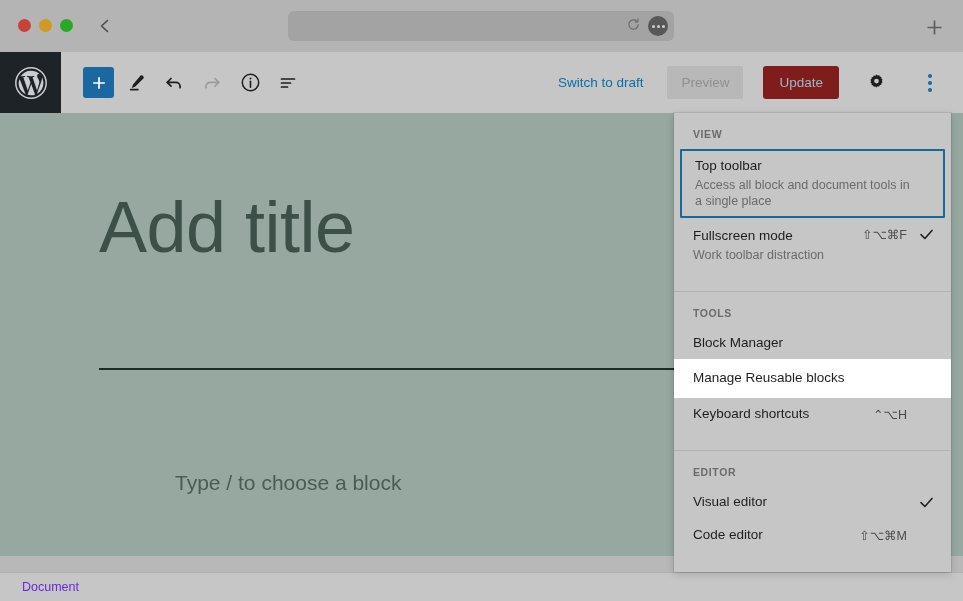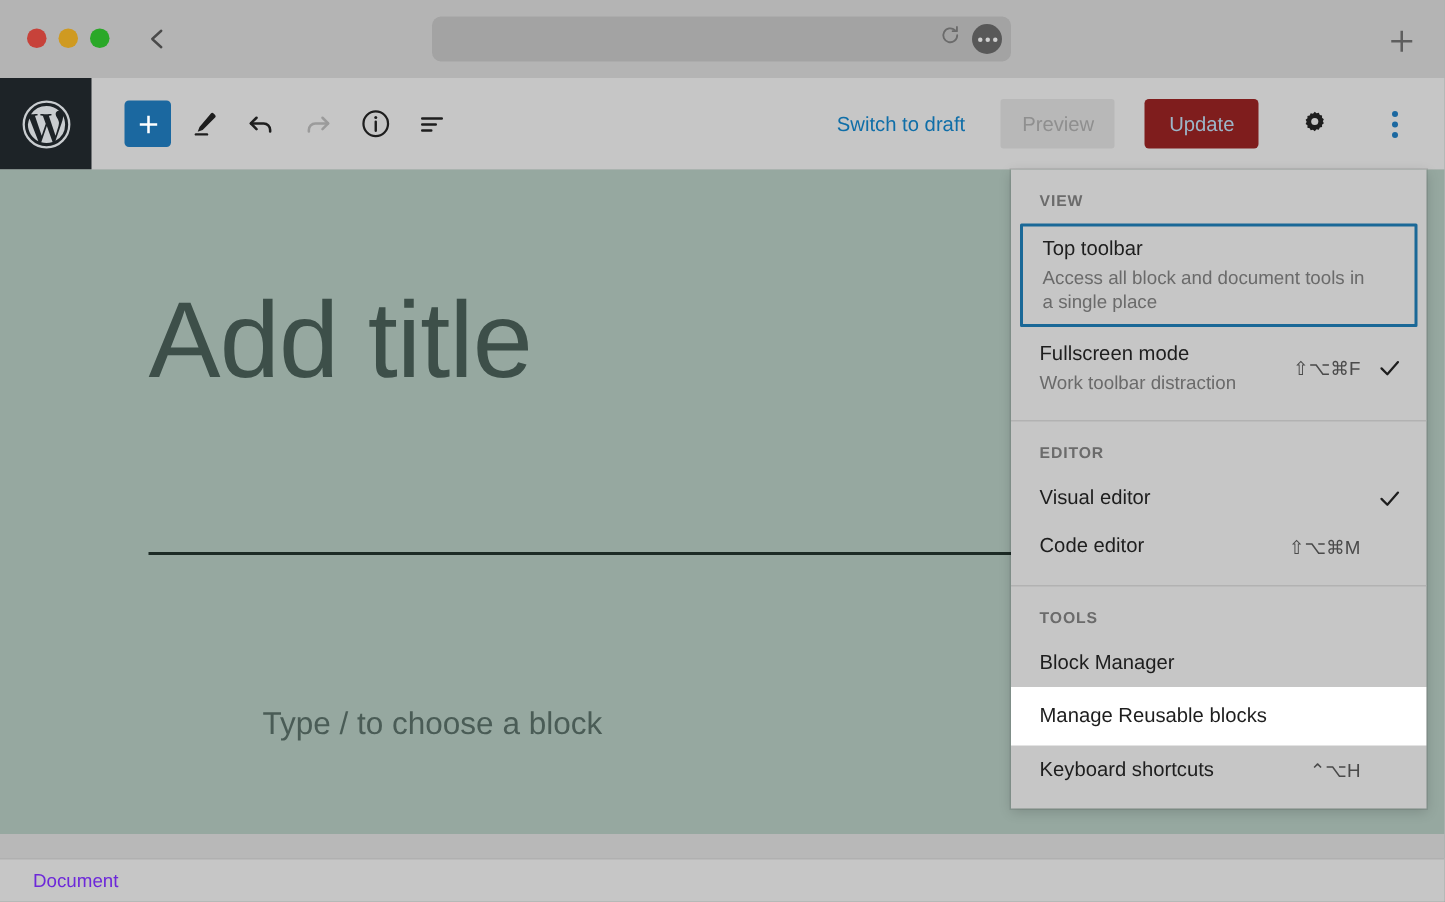--- a/index.html
+++ b/index.html
@@ -225,37 +225,37 @@
     position: absolute;
     top: 113px;
     left: 674px;
     width: 277px;
     background: #c6c6c6;
     box-shadow: 0 0 0 1px rgba(0,0,0,0.08), 0 2px 8px rgba(0,0,0,0.16);
     overflow: hidden;
     padding-bottom: 0;
   }
   .menu-section {
-    padding: 9px 0 9px 0;
+    padding: 9px 0 20px 0;
     border-bottom: 1px solid #b2b2b2;
   }
   .menu-section:last-child { border-bottom: none; }
 
   .menu-label {
     font-size: 10.5px;
     font-weight: 700;
     letter-spacing: 0.6px;
     color: #6b6b6b;
     padding: 6px 19px 8px 19px;
     text-transform: uppercase;
   }
 
   .menu-item {
     display: flex;
-    align-items: center;
+    align-items: flex-start;
     padding: 6px 14px 7px 19px;
     min-height: 30px;
     position: relative;
   }
   .menu-item .mi-text { flex: 1 1 auto; min-width: 0; }
   .mi-title {
     font-size: 13.5px;
     color: #1e1e1e;
     line-height: 1.45;
   }
@@ -441,20 +441,54 @@
           </div>
           <div class="mi-shortcut">⇧⌥⌘F</div>
           <div class="mi-check">
             <svg width="15" height="15" viewBox="0 0 15 15" fill="none">
               <path d="M2 7.6 L5.9 11.5 L13 3.4" stroke="#1e1e1e" stroke-width="1.5" stroke-linecap="round" stroke-linejoin="round"></path>
             </svg>
           </div>
         </div>
       </div>
       <div class="menu-section">
+        <div class="menu-label">TOOLS</div>
+        <div class="menu-item one-line">
+          <div class="mi-text">
+            <div class="mi-title">Block Manager</div>
+          </div>
+          <div class="mi-check hidden">
+            <svg width="15" height="15" viewBox="0 0 15 15" fill="none">
+              <path d="M2 7.6 L5.9 11.5 L13 3.4" stroke="#1e1e1e" stroke-width="1.5" stroke-linecap="round" stroke-linejoin="round"></path>
+            </svg>
+          </div>
+        </div>
+        <div class="menu-item hovered one-line">
+          <div class="mi-text">
+            <div class="mi-title">Manage Reusable blocks</div>
+          </div>
+          <div class="mi-check hidden">
+            <svg width="15" height="15" viewBox="0 0 15 15" fill="none">
+              <path d="M2 7.6 L5.9 11.5 L13 3.4" stroke="#1e1e1e" stroke-width="1.5" stroke-linecap="round" stroke-linejoin="round"></path>
+            </svg>
+          </div>
+        </div>
+        <div class="menu-item one-line">
+          <div class="mi-text">
+            <div class="mi-title">Keyboard shortcuts</div>
+          </div>
+          <div class="mi-shortcut">⌃⌥H</div>
+          <div class="mi-check hidden">
+            <svg width="15" height="15" viewBox="0 0 15 15" fill="none">
+              <path d="M2 7.6 L5.9 11.5 L13 3.4" stroke="#1e1e1e" stroke-width="1.5" stroke-linecap="round" stroke-linejoin="round"></path>
+            </svg>
+          </div>
+        </div>
+      </div>
+      <div class="menu-section">
         <div class="menu-label">EDITOR</div>
         <div class="menu-item one-line">
           <div class="mi-text">
             <div class="mi-title">Visual editor</div>
           </div>
           <div class="mi-check">
             <svg width="15" height="15" viewBox="0 0 15 15" fill="none">
               <path d="M2 7.6 L5.9 11.5 L13 3.4" stroke="#1e1e1e" stroke-width="1.5" stroke-linecap="round" stroke-linejoin="round"></path>
             </svg>
           </div>
@@ -464,49 +498,15 @@
             <div class="mi-title">Code editor</div>
           </div>
           <div class="mi-shortcut">⇧⌥⌘M</div>
           <div class="mi-check hidden">
             <svg width="15" height="15" viewBox="0 0 15 15" fill="none">
               <path d="M2 7.6 L5.9 11.5 L13 3.4" stroke="#1e1e1e" stroke-width="1.5" stroke-linecap="round" stroke-linejoin="round"></path>
             </svg>
           </div>
         </div>
       </div>
-      <div class="menu-section">
-        <div class="menu-label">TOOLS</div>
-        <div class="menu-item one-line">
-          <div class="mi-text">
-            <div class="mi-title">Block Manager</div>
-          </div>
-          <div class="mi-check hidden">
-            <svg width="15" height="15" viewBox="0 0 15 15" fill="none">
-              <path d="M2 7.6 L5.9 11.5 L13 3.4" stroke="#1e1e1e" stroke-width="1.5" stroke-linecap="round" stroke-linejoin="round"></path>
-            </svg>
-          </div>
-        </div>
-        <div class="menu-item hovered one-line">
-          <div class="mi-text">
-            <div class="mi-title">Manage Reusable blocks</div>
-          </div>
-          <div class="mi-check hidden">
-            <svg width="15" height="15" viewBox="0 0 15 15" fill="none">
-              <path d="M2 7.6 L5.9 11.5 L13 3.4" stroke="#1e1e1e" stroke-width="1.5" stroke-linecap="round" stroke-linejoin="round"></path>
-            </svg>
-          </div>
-        </div>
-        <div class="menu-item one-line">
-          <div class="mi-text">
-            <div class="mi-title">Keyboard shortcuts</div>
-          </div>
-          <div class="mi-shortcut">⌃⌥H</div>
-          <div class="mi-check hidden">
-            <svg width="15" height="15" viewBox="0 0 15 15" fill="none">
-              <path d="M2 7.6 L5.9 11.5 L13 3.4" stroke="#1e1e1e" stroke-width="1.5" stroke-linecap="round" stroke-linejoin="round"></path>
-            </svg>
-          </div>
-        </div>
-      </div>
     </div>
 
 </div>
 
 </body></html>

